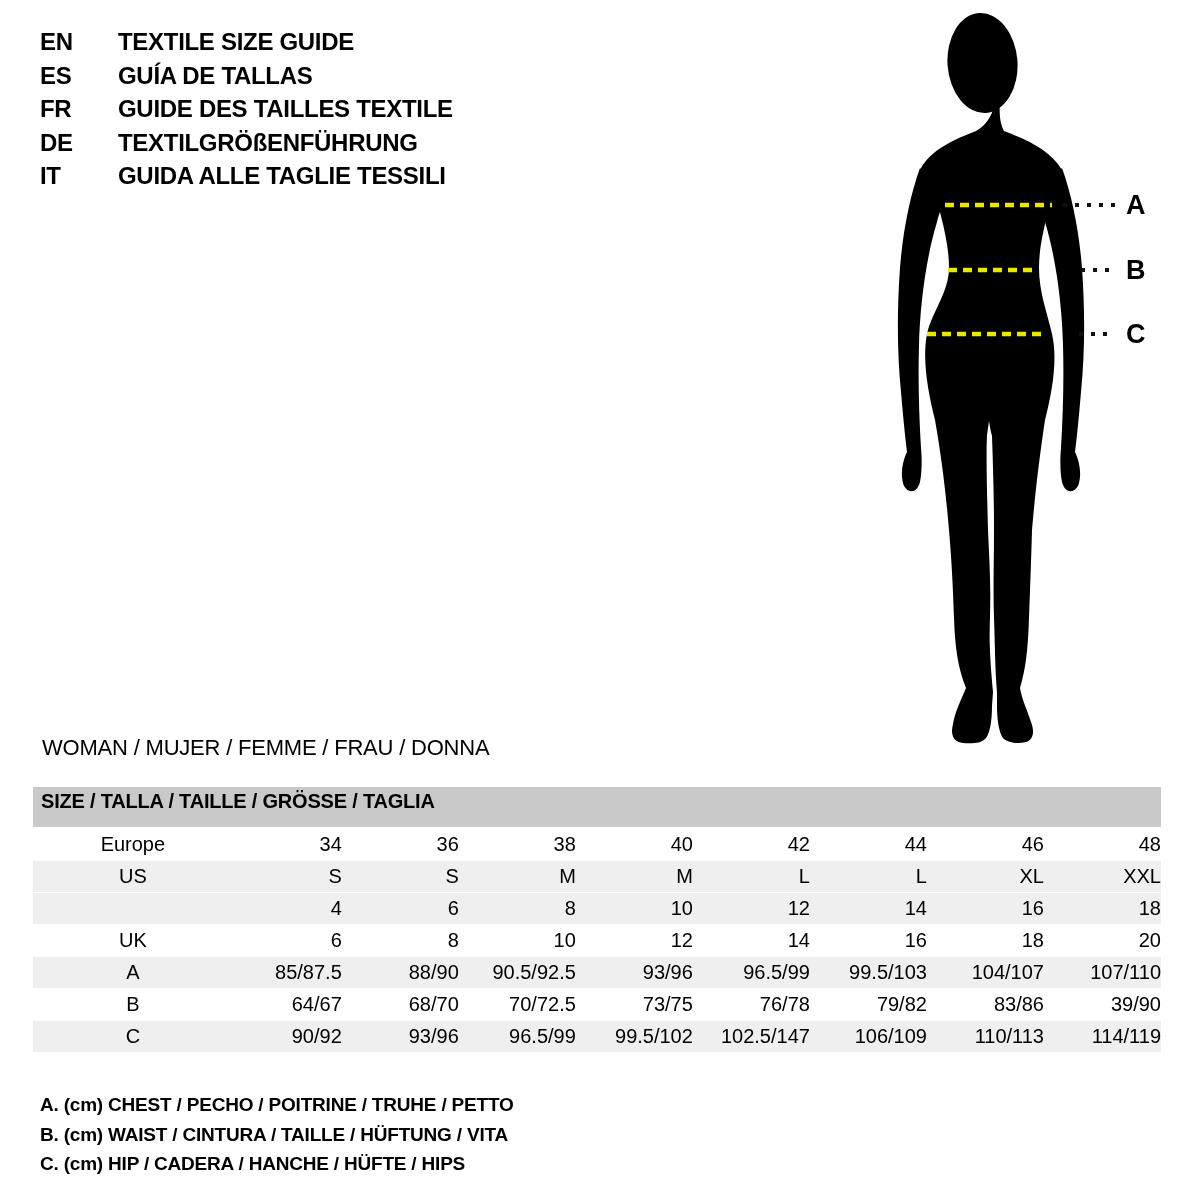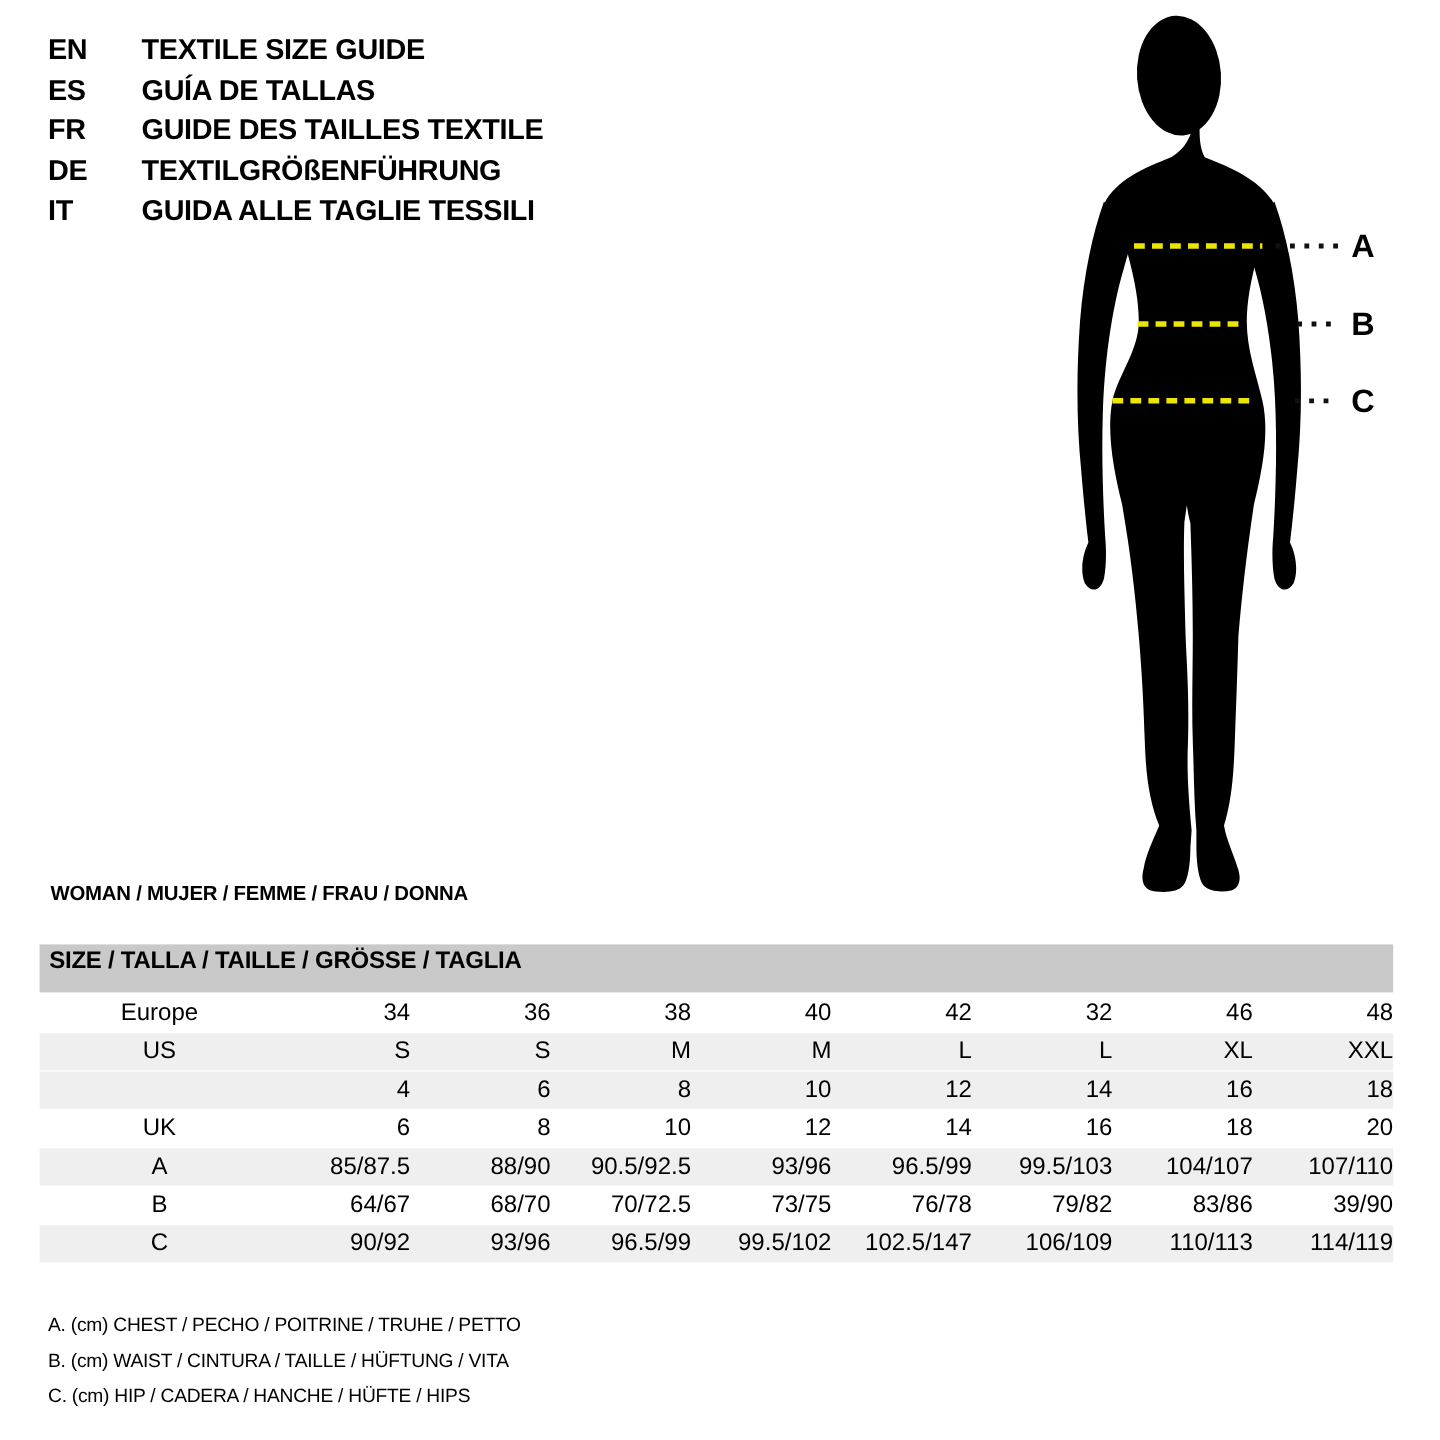--- a/index.html
+++ b/index.html
@@ -14,32 +14,32 @@
   
   .lang-list{left:40px;top:28px;font-weight:bold;font-size:24px;letter-spacing:-0.3px}
   .lang-row{display:flex;height:33.5px;align-items:flex-start;white-space:nowrap}
   .lang-code{width:78px;flex:0 0 78px}
 
   
   .figure-svg{left:850px;top:0;width:330px;height:760px}
   .measure-label{font-family:"Liberation Sans",sans-serif;font-weight:bold;font-size:27px}
 
   
-  .section-title{left:42px;top:735px;font-weight:bold;font-size:17px;letter-spacing:-0.2px;white-space:nowrap}
+  .section-title{left:42px;top:735px;font-weight:normal;font-size:22px;letter-spacing:-0.2px;white-space:nowrap}
 
   
   .size-table{left:33px;top:787px;width:1128px;font-size:20px}
   .thead{height:40px;line-height:28px;background:var(--head-bg,#c9c9c9);font-weight:bold;padding-left:8px;margin-bottom:2px;letter-spacing:-0.2px}
   .trow{display:grid;grid-template-columns:17% repeat(8,1fr);height:31px;line-height:31px;margin-bottom:1px}
   .trow.light{background:var(--alt-bg,#efefef)}
   .tlabel{padding-left:8px;text-align:center}
   .tcell{text-align:right}
 
   
-  .legend{left:40px;top:1090px;font-weight:normal;font-size:16px;letter-spacing:-0.2px}
+  .legend{left:40px;top:1090px;font-weight:bold;font-size:19px;letter-spacing:-0.2px}
   .legend-line{height:29.5px;line-height:29.5px;white-space:nowrap}
 </style>
 </head>
 <body>
 
 <div class="abs lang-list">
     <div class="lang-row">
       <div class="lang-code">EN</div>
       <div class="lang-label">TEXTILE SIZE GUIDE</div>
     </div>
@@ -148,21 +148,21 @@
 <div class="abs size-table" style="--head-bg: #c9c9c9; --alt-bg: #efefef;">
   <div class="thead">SIZE / TALLA / TAILLE / GRÖSSE / TAGLIA</div>
   <div id="table-rows">
       <div class="trow">
         <div class="tlabel">Europe</div>
         <div class="tcell">34</div>
         <div class="tcell">36</div>
         <div class="tcell">38</div>
         <div class="tcell">40</div>
         <div class="tcell">42</div>
-        <div class="tcell">32</div>
+        <div class="tcell">44</div>
         <div class="tcell">46</div>
         <div class="tcell">48</div>
       </div>
       <div class="trow light">
         <div class="tlabel">US</div>
         <div class="tcell">S</div>
         <div class="tcell">S</div>
         <div class="tcell">M</div>
         <div class="tcell">M</div>
         <div class="tcell">L</div>

